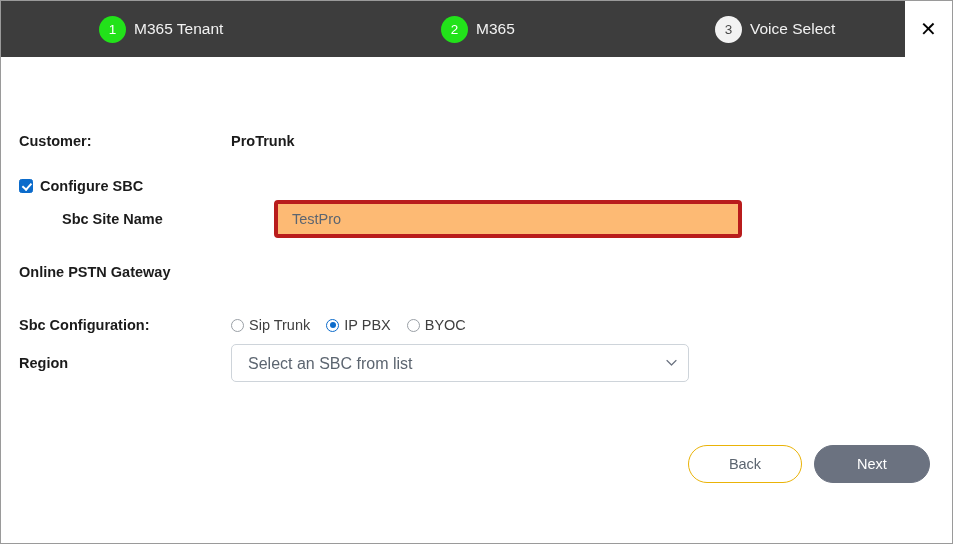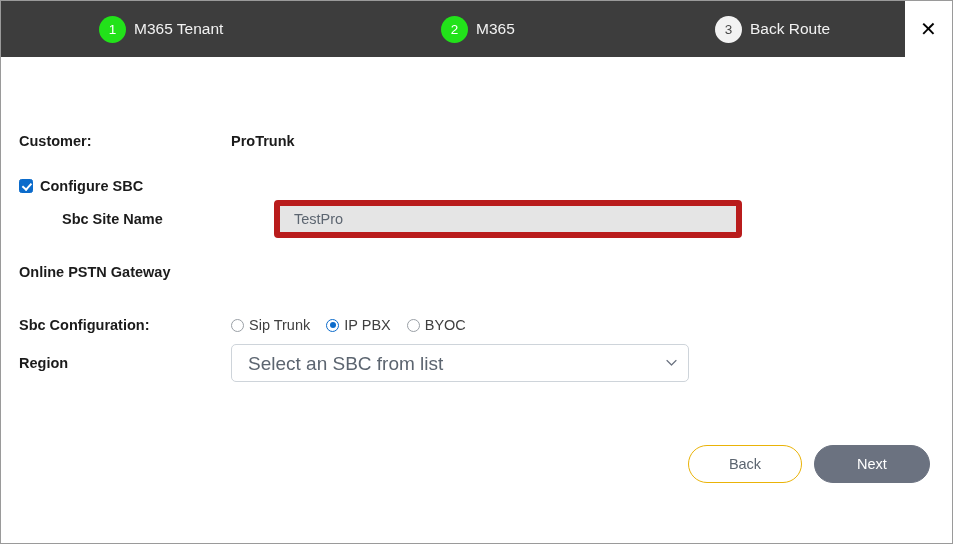--- a/index.html
+++ b/index.html
@@ -130,22 +130,22 @@
   .form-value {
     font-size: 14.5px;
     font-weight: bold;
     color: #1b1b1b;
   }
 
   .field-input {
     width: 468px;
     height: 38px;
     box-sizing: border-box;
-    background: #e5e5e5;
-    border: 6px solid #b91c1c;
+    background: #fdba74;
+    border: 4px solid #b91c1c;
     border-radius: 4px;
     padding: 0 14px;
     font-family: "Liberation Sans", sans-serif;
     font-size: 14.5px;
     color: #5c6570;
     outline: none;
   }
 
   .select-wrap {
     position: relative;
@@ -154,21 +154,21 @@
   }
   .field-select {
     width: 100%;
     height: 100%;
     box-sizing: border-box;
     background: #ffffff;
     border: 1px solid #ced4da;
     border-radius: 5px;
     padding: 0 30px 0 16px;
     font-family: "Liberation Sans", sans-serif;
-    font-size: 19px;
+    font-size: 16px;
     color: #5c6570;
     appearance: none;
     -webkit-appearance: none;
     outline: none;
     cursor: pointer;
   }
   .chevron-down-icon {
     position: absolute;
     right: 12px;
     top: 50%;
@@ -298,21 +298,21 @@
       <span class="step-label">M365 Tenant</span>
     </div>
 
     <div class="step step-2">
       <span class="step-circle done">2</span>
       <span class="step-label">M365</span>
     </div>
 
     <div class="step step-3">
       <span class="step-circle pending">3</span>
-      <span class="step-label">Back Route</span>
+      <span class="step-label">Voice Select</span>
     </div>
 
   </div>
 
   <div class="close-panel">
     <span class="close-icon">✕</span>
   </div>
 
   <div class="wizard-body">
 

